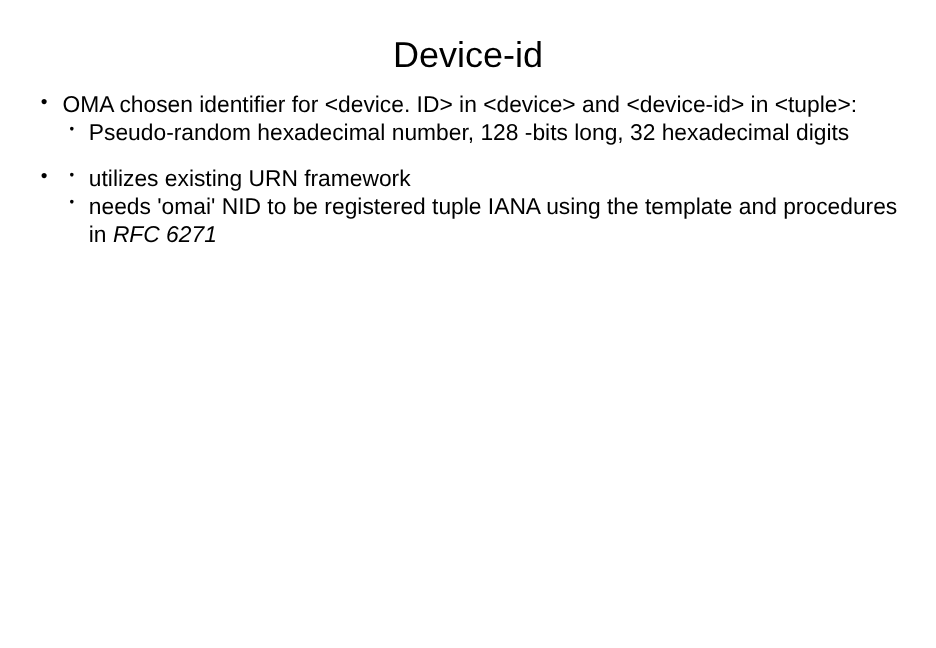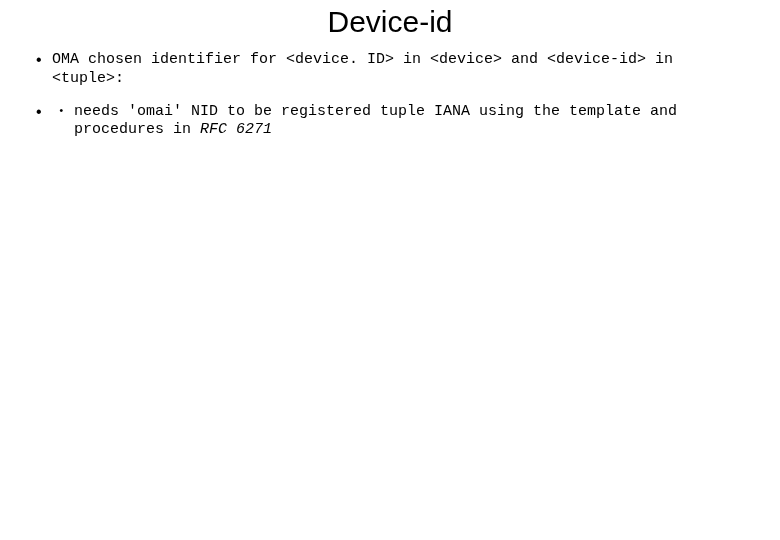--- a/index.html
+++ b/index.html
@@ -14,28 +14,27 @@
   .slide {
     width: 780px;
     height: 540px;
     position: relative;
     box-sizing: border-box;
   }
   .title {
     text-align: center;
     font-size: 30px;
     font-weight: normal;
-    padding-top: 5px;
+    padding-top: 30px;
     padding-bottom: 12px;
   }
   .content {
     padding: 0 28px 0 28px;
-    font-size: 15px;
+    font-size: 19px;
     line-height: 1.25;
-    font-family: Liberation Mono, monospace;
   }
   ul.level1 {
     list-style: none;
     padding-left: 0;
     margin: 0;
   }
   ul.level1 > li {
     position: relative;
     padding-left: 24px;
     margin-bottom: 14px;
@@ -71,24 +70,32 @@
 <body>
 
 <div class="slide">
   <div class="title">Device-id</div>
 
   <div class="content">
     <ul class="level1">
 
       <li>
         <span>OMA chosen identifier for &lt;device. ID&gt; in &lt;device&gt; and &lt;device-id&gt; in &lt;tuple&gt;:</span>
+        <ul class="level2">
+          <li>
+            <span>Pseudo-random hexadecimal number, 128 -bits long, 32 hexadecimal digits</span>
+          </li>
+        </ul>
       </li>
 
       <li>
         <ul class="level2">
+          <li>
+            <span>utilizes existing URN framework</span>
+          </li>
           <li>
             <span>needs 'omai' NID to be registered tuple IANA using the template and procedures in </span><span class="italic">RFC 6271</span>
           </li>
         </ul>
       </li>
 
     </ul>
   </div>
 </div>
 

